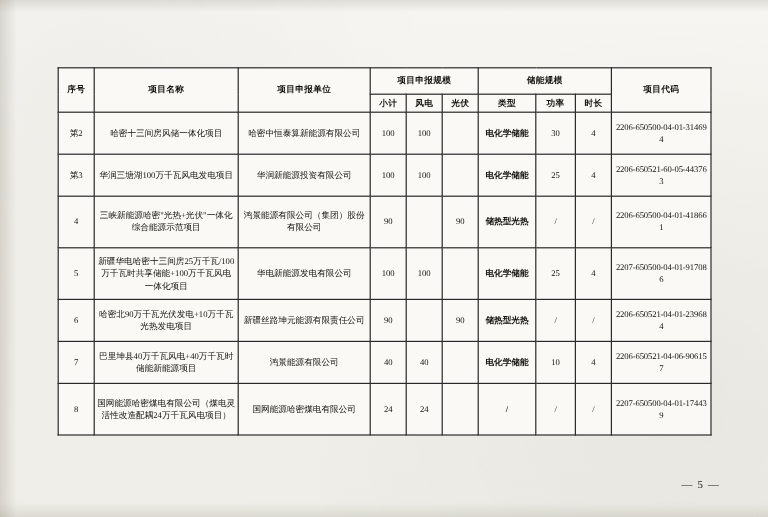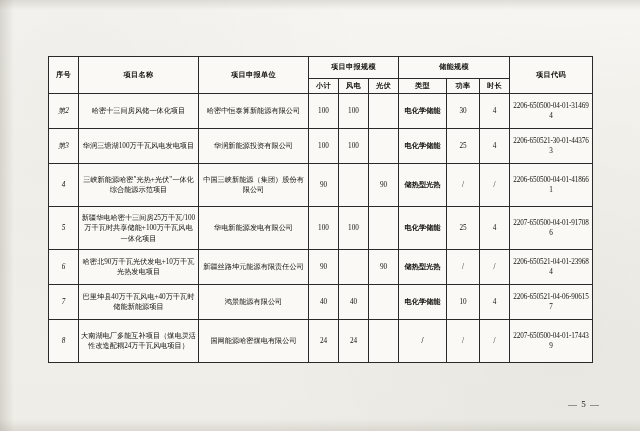--- a/index.html
+++ b/index.html
@@ -72,21 +72,20 @@
     line-height: 1.55;
   }
   td.cell-unit {
     text-align: left;
     padding-left: 4px;
     padding-right: 3px;
     line-height: 1.55;
   }
   td.cell-seq {
     font-size: 7.4px;
-    font-style: italic;
   }
   td.cell-code {
     font-size: 7px;
     line-height: 1.5;
     letter-spacing: -0.1px;
   }
   td.cell-type {
     font-size: 7px;
     line-height: 1.5;
     font-weight: bold;
@@ -180,26 +179,26 @@
         <tr class="row-tall">
           <td class="cell-seq">第3</td>
           <td class="cell-name">华润三塘湖100万千瓦风电发电项目</td>
           <td class="cell-unit">华润新能源投资有限公司</td>
           <td>100</td>
           <td>100</td>
           <td></td>
           <td class="cell-type">电化学储能</td>
           <td>25</td>
           <td>4</td>
-          <td class="cell-code">2206-650521-30-01-443763</td>
+          <td class="cell-code">2206-650521-60-05-443763</td>
         </tr>
         <tr class="row-xtall">
           <td class="cell-seq">4</td>
           <td class="cell-name">三峡新能源哈密"光热+光伏"一体化综合能源示范项目</td>
-          <td class="cell-unit">中国三峡新能源（集团）股份有限公司</td>
+          <td class="cell-unit">鸿景能源有限公司（集团）股份有限公司</td>
           <td>90</td>
           <td></td>
           <td>90</td>
           <td class="cell-type">储热型光热</td>
           <td>/</td>
           <td>/</td>
           <td class="cell-code">2206-650500-04-01-418661</td>
         </tr>
         <tr class="row-xtall">
           <td class="cell-seq">5</td>
@@ -232,21 +231,21 @@
           <td>40</td>
           <td>40</td>
           <td></td>
           <td class="cell-type">电化学储能</td>
           <td>10</td>
           <td>4</td>
           <td class="cell-code">2206-650521-04-06-906157</td>
         </tr>
         <tr class="row-xtall">
           <td class="cell-seq">8</td>
-          <td class="cell-name">大南湖电厂多能互补项目（煤电灵活性改造配耦24万千瓦风电项目）</td>
+          <td class="cell-name">国网能源哈密煤电有限公司（煤电灵活性改造配耦24万千瓦风电项目）</td>
           <td class="cell-unit">国网能源哈密煤电有限公司</td>
           <td>24</td>
           <td>24</td>
           <td></td>
           <td class="cell-type">/</td>
           <td>/</td>
           <td>/</td>
           <td class="cell-code">2207-650500-04-01-174439</td>
         </tr>
       </tbody>

